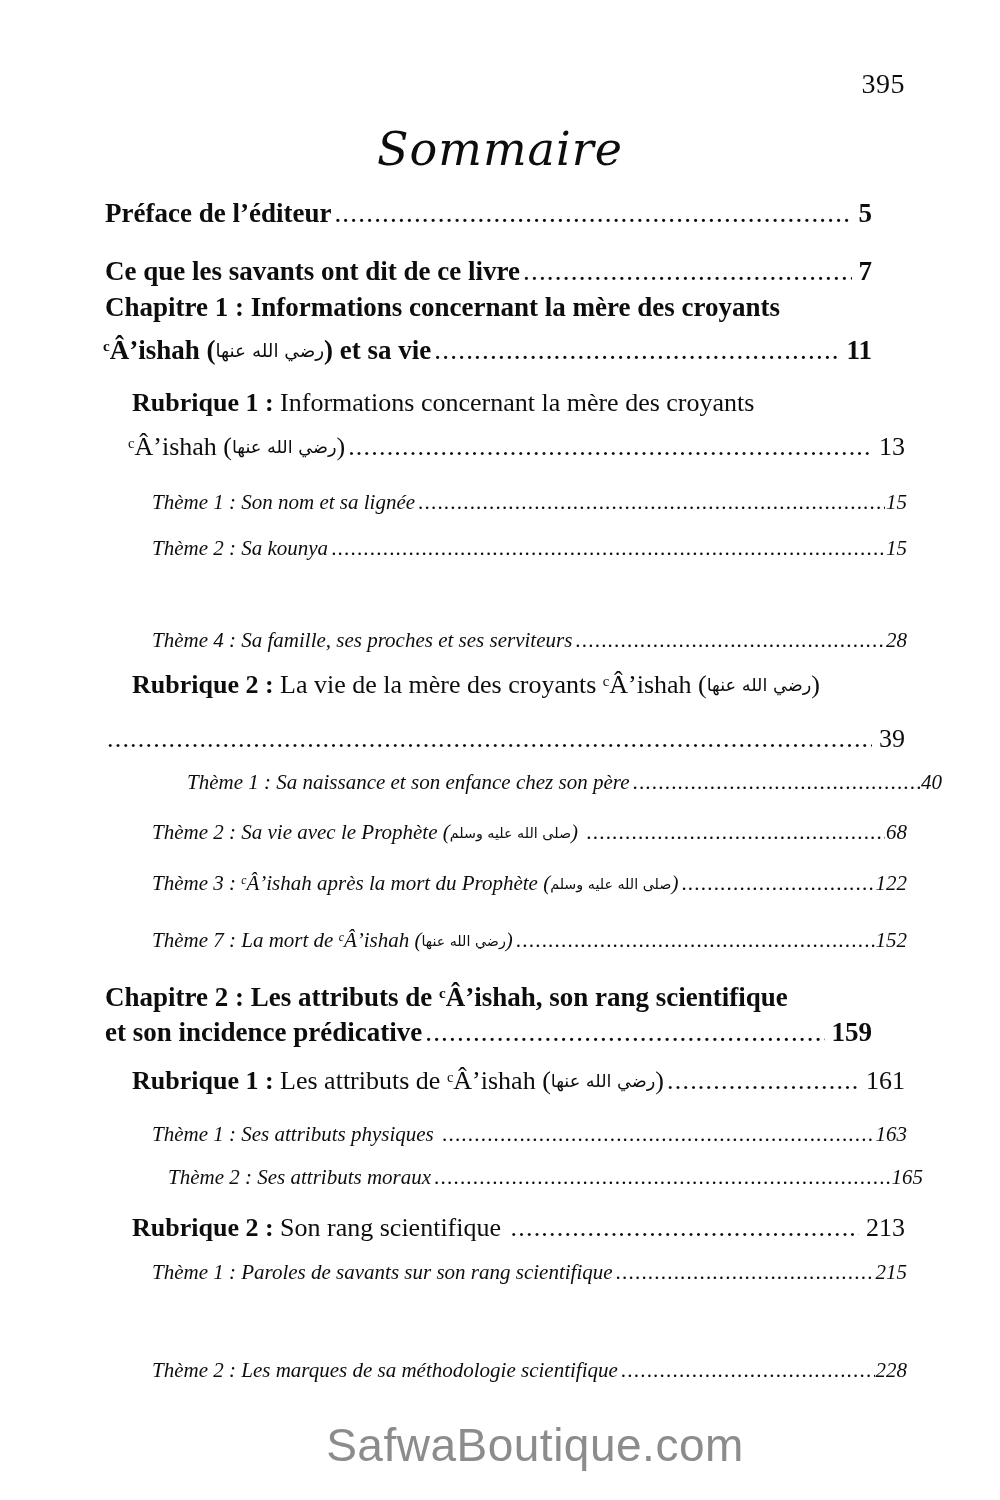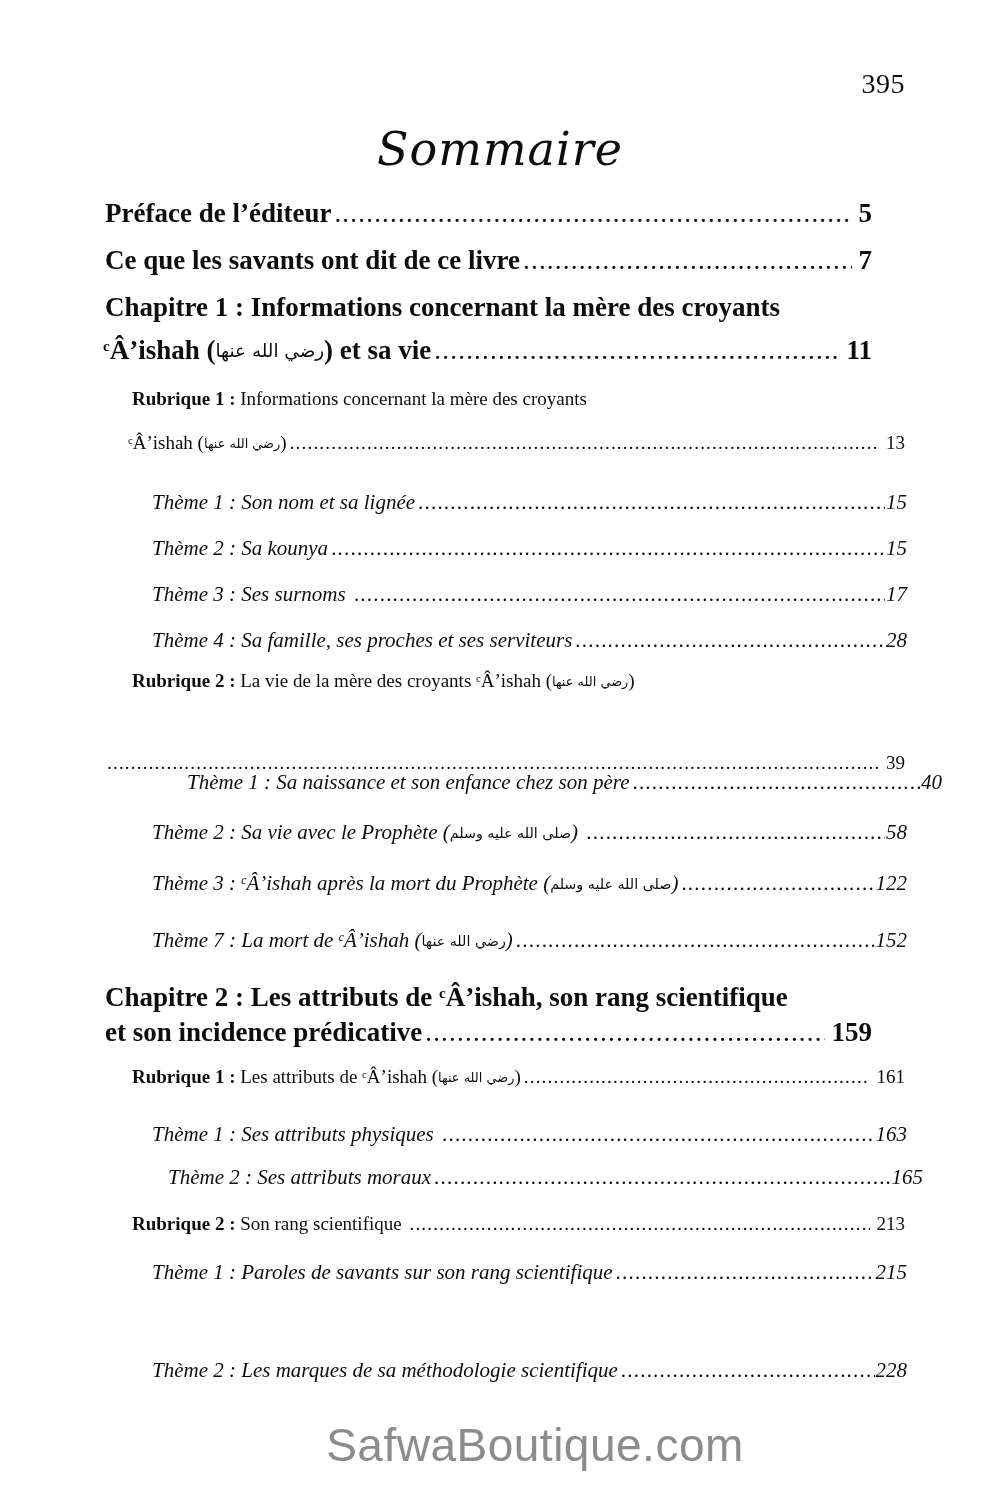--- a/index.html
+++ b/index.html
@@ -24,21 +24,21 @@
     letter-spacing:1px;
   }
   .toc{position:absolute;top:0;left:0;width:1000px;height:1500px;}
   .toc-line{
     position:absolute;
     display:flex;align-items:baseline;
     line-height:1.18;
   }
   .toc-line .label{white-space:pre;}
   .lvl-top,.lvl-chapitre{font-size:27px;font-weight:bold;}
-  .lvl-rubrique{font-size:19px;font-weight:normal;}
+  .lvl-rubrique{font-size:26px;font-weight:normal;}
   .lvl-rubrique .seg-bold{font-weight:bold;}
   .lvl-theme{font-size:21px;font-style:italic;}
   .seg-bold{font-weight:bold;}
   .seg-sup{font-size:.56em;vertical-align:.5em;letter-spacing:0;}
   .seg-arabic{
     font-family:"DejaVu Sans",sans-serif;
     font-size:.68em;
     font-style:normal;font-weight:normal;
     vertical-align:.1em;
   }
@@ -68,21 +68,21 @@
 
 <div class="page">
   <div class="page-number">395</div>
   <div class="toc-title">Sommaire</div>
   <div class="toc">
       <div class="toc-line lvl-top" style="top: 198px; left: 105px; width: 767px;">
         <span class="label"><span class="seg-text">Préface de l’éditeur</span></span>
         <span class="dots"></span>
         <span class="pageref">5</span>
       </div>
-      <div class="toc-line lvl-top" style="top: 245px; left: 105px; width: 767px;">
+      <div class="toc-line lvl-top" style="top: 256px; left: 105px; width: 767px;">
         <span class="label"><span class="seg-text">Ce que les savants ont dit de ce livre</span></span>
         <span class="dots"></span>
         <span class="pageref">7</span>
       </div>
       <div class="toc-line lvl-chapitre" style="top: 292px; left: 105px;">
         <span class="label"><span class="seg-text">Chapitre 1 : Informations concernant la mère des croyants</span></span>
       </div>
       <div class="toc-line lvl-chapitre" style="top: 335px; left: 103px; width: 769px;">
         <span class="label"><span class="seg-sup">c</span><span class="seg-text">Â’ishah (</span><span class="seg-arabic">رضي الله عنها</span><span class="seg-text">) et sa vie</span></span>
         <span class="dots"></span>
@@ -99,47 +99,42 @@
       <div class="toc-line lvl-theme" style="top: 490px; left: 152px; width: 755px;">
         <span class="label"><span class="seg-text">Thème 1 : Son nom et sa lignée</span></span>
         <span class="dots"></span>
         <span class="pageref">15</span>
       </div>
       <div class="toc-line lvl-theme" style="top: 536px; left: 152px; width: 755px; text-align: right;">
         <span class="label"><span class="seg-text">Thème 2 : Sa kounya</span></span>
         <span class="dots"></span>
         <span class="pageref">15</span>
       </div>
-      <div class="toc-line lvl-theme" style="top: 582px; left: 152px; width: 755px;">
-        <span class="label"><span class="seg-text">Thème 3 : Ses surnoms </span></span>
-        <span class="dots"></span>
-        <span class="pageref">17</span>
-      </div>
       <div class="toc-line lvl-theme" style="top: 628px; left: 152px; width: 755px;">
         <span class="label"><span class="seg-text">Thème 4 : Sa famille, ses proches et ses serviteurs</span></span>
         <span class="dots"></span>
         <span class="pageref">28</span>
       </div>
       <div class="toc-line lvl-rubrique" style="top: 670px; left: 132px;">
         <span class="label"><span class="seg-bold">Rubrique 2 : </span><span class="seg-text">La vie de la mère des croyants </span><span class="seg-sup">c</span><span class="seg-text">Â’ishah (</span><span class="seg-arabic">رضي الله عنها</span><span class="seg-text">)</span></span>
       </div>
-      <div class="toc-line lvl-rubrique" style="top: 752px; left: 104px; width: 801px;">
+      <div class="toc-line lvl-rubrique" style="top: 724px; left: 104px; width: 801px;">
         <span class="label"></span>
         <span class="dots"></span>
         <span class="pageref">39</span>
       </div>
       <div class="toc-line lvl-theme" style="top: 770px; left: 152px; width: 755px; margin-left: 35px;">
         <span class="label"><span class="seg-text">Thème 1 : Sa naissance et son enfance chez son père</span></span>
         <span class="dots"></span>
         <span class="pageref">40</span>
       </div>
       <div class="toc-line lvl-theme" style="top: 820px; left: 152px; width: 755px;">
         <span class="label"><span class="seg-text">Thème 2 : Sa vie avec le Prophète (</span><span class="seg-arabic">صلى الله عليه وسلم</span><span class="seg-text">) </span></span>
         <span class="dots"></span>
-        <span class="pageref">58</span>
+        <span class="pageref">68</span>
       </div>
       <div class="toc-line lvl-theme" style="top: 871px; left: 152px; width: 755px;">
         <span class="label"><span class="seg-text">Thème 3 : </span><span class="seg-sup">c</span><span class="seg-text">Â’ishah après la mort du Prophète (</span><span class="seg-arabic">صلى الله عليه وسلم</span><span class="seg-text">)</span></span>
         <span class="dots"></span>
         <span class="pageref">122</span>
       </div>
       <div class="toc-line lvl-theme" style="top: 928px; left: 152px; width: 755px;">
         <span class="label"><span class="seg-text">Thème 7 : La mort de </span><span class="seg-sup">c</span><span class="seg-text">Â’ishah (</span><span class="seg-arabic">رضي الله عنها</span><span class="seg-text">)</span></span>
         <span class="dots"></span>
         <span class="pageref">152</span>

